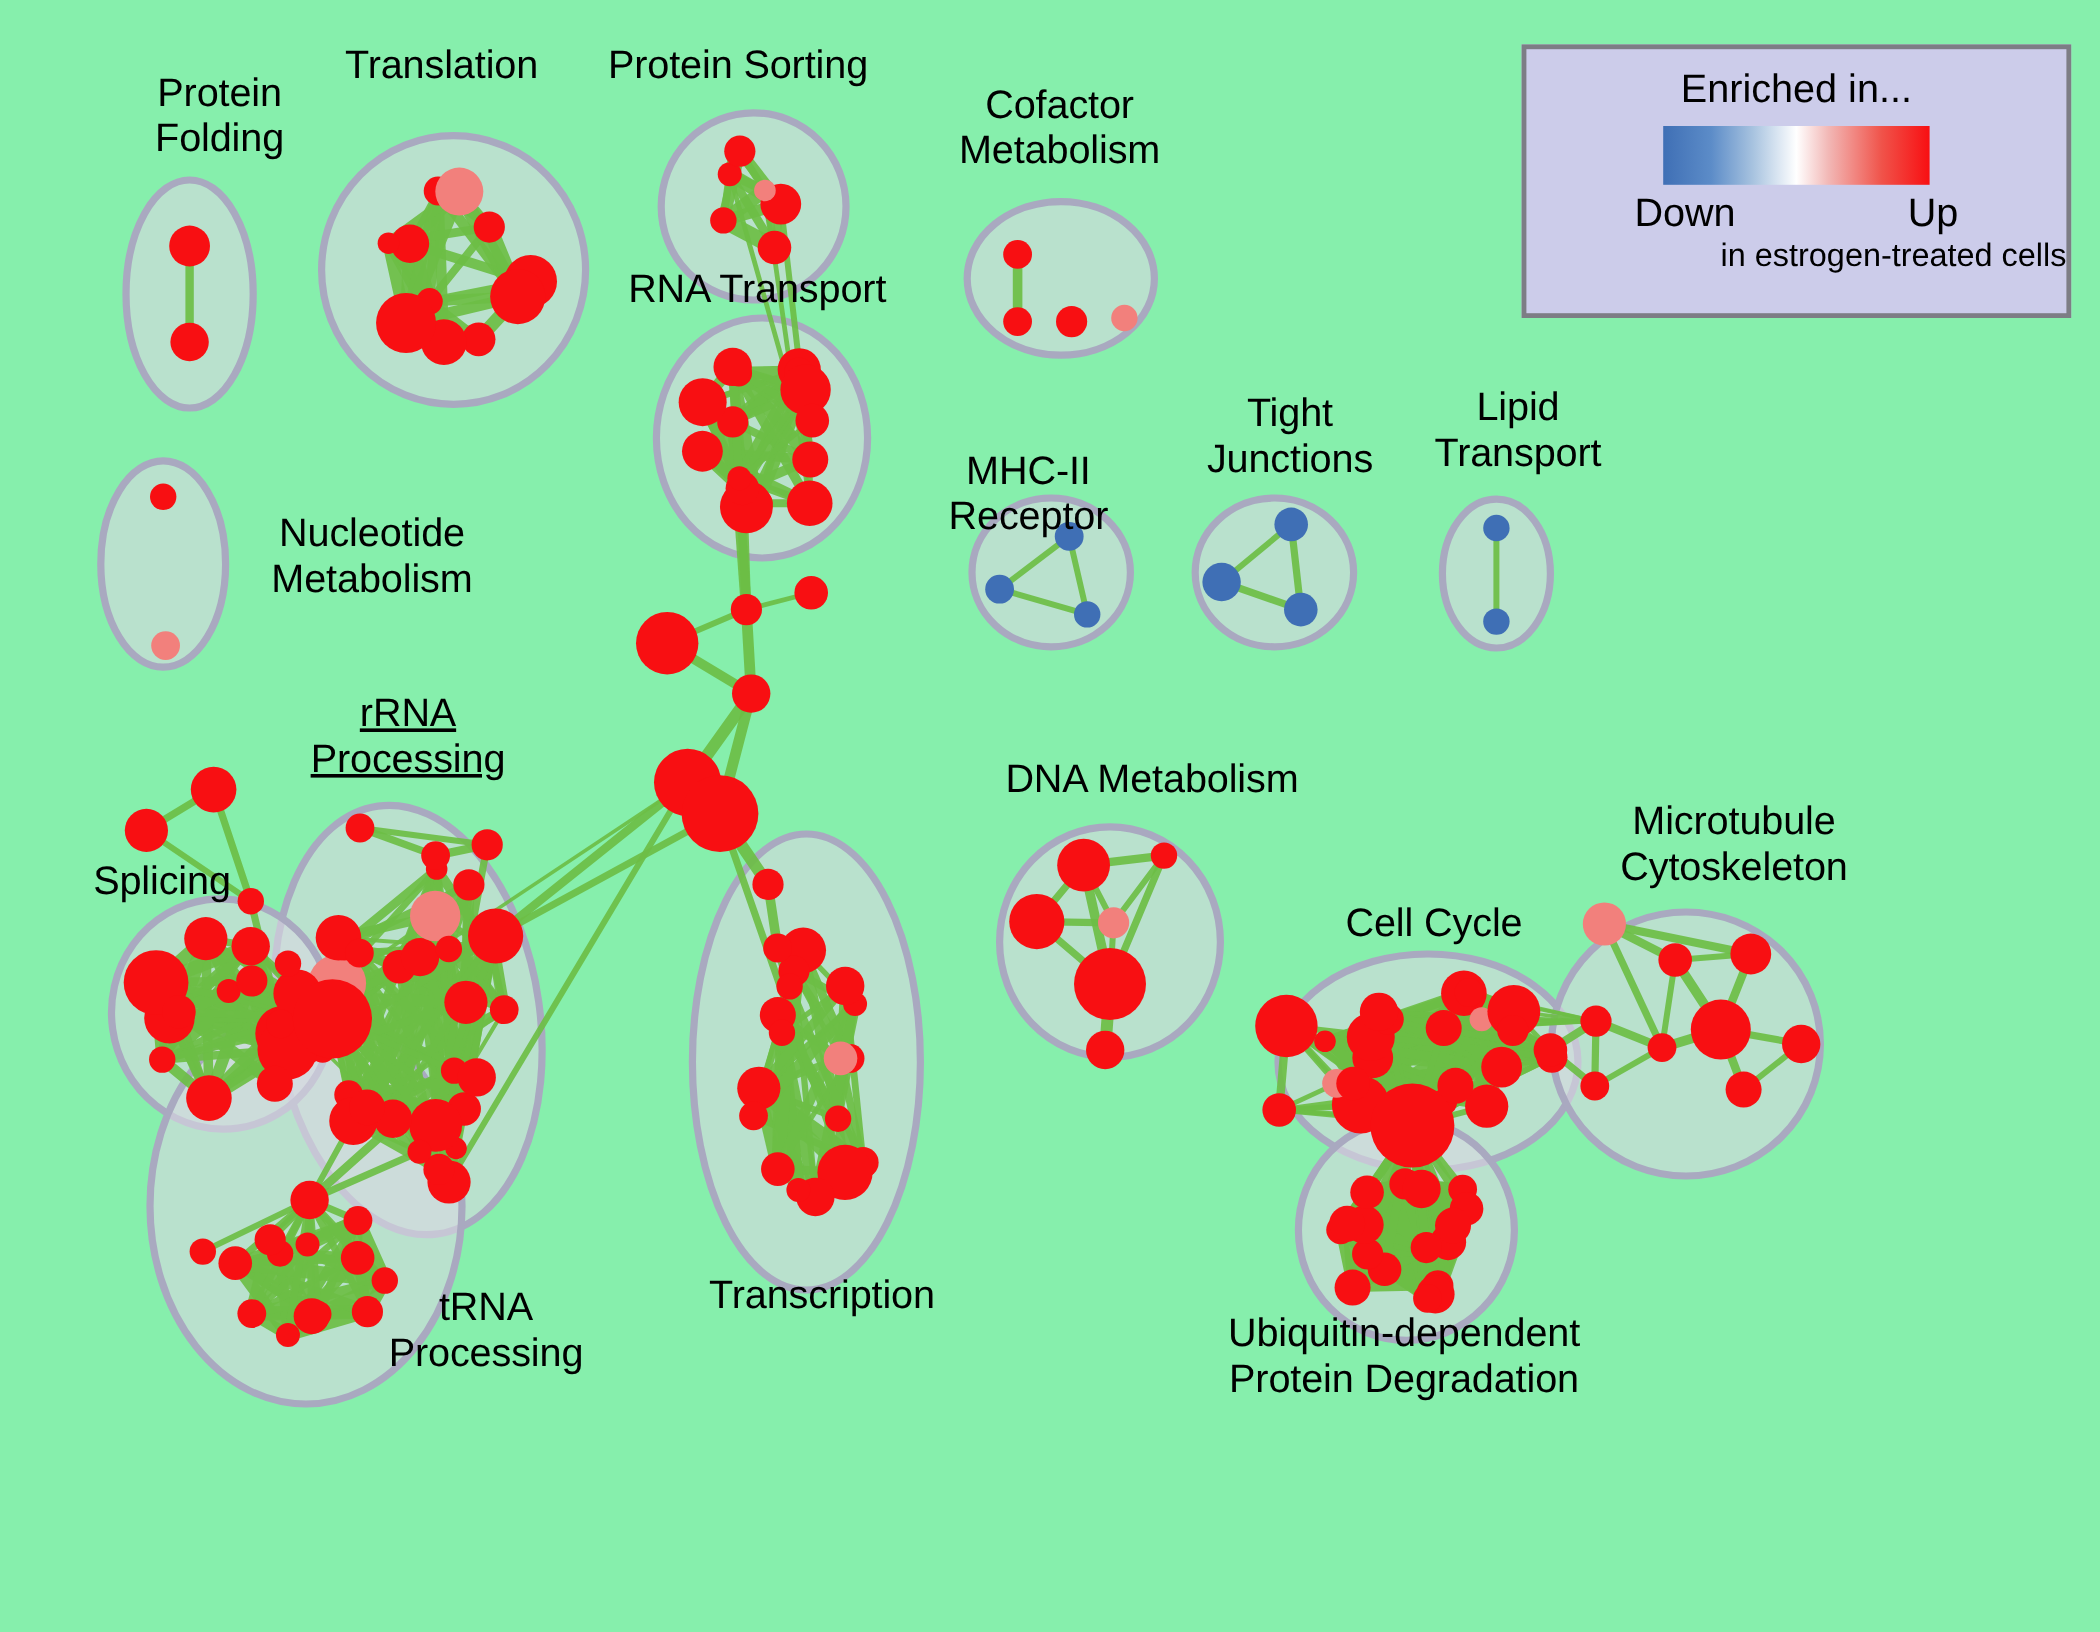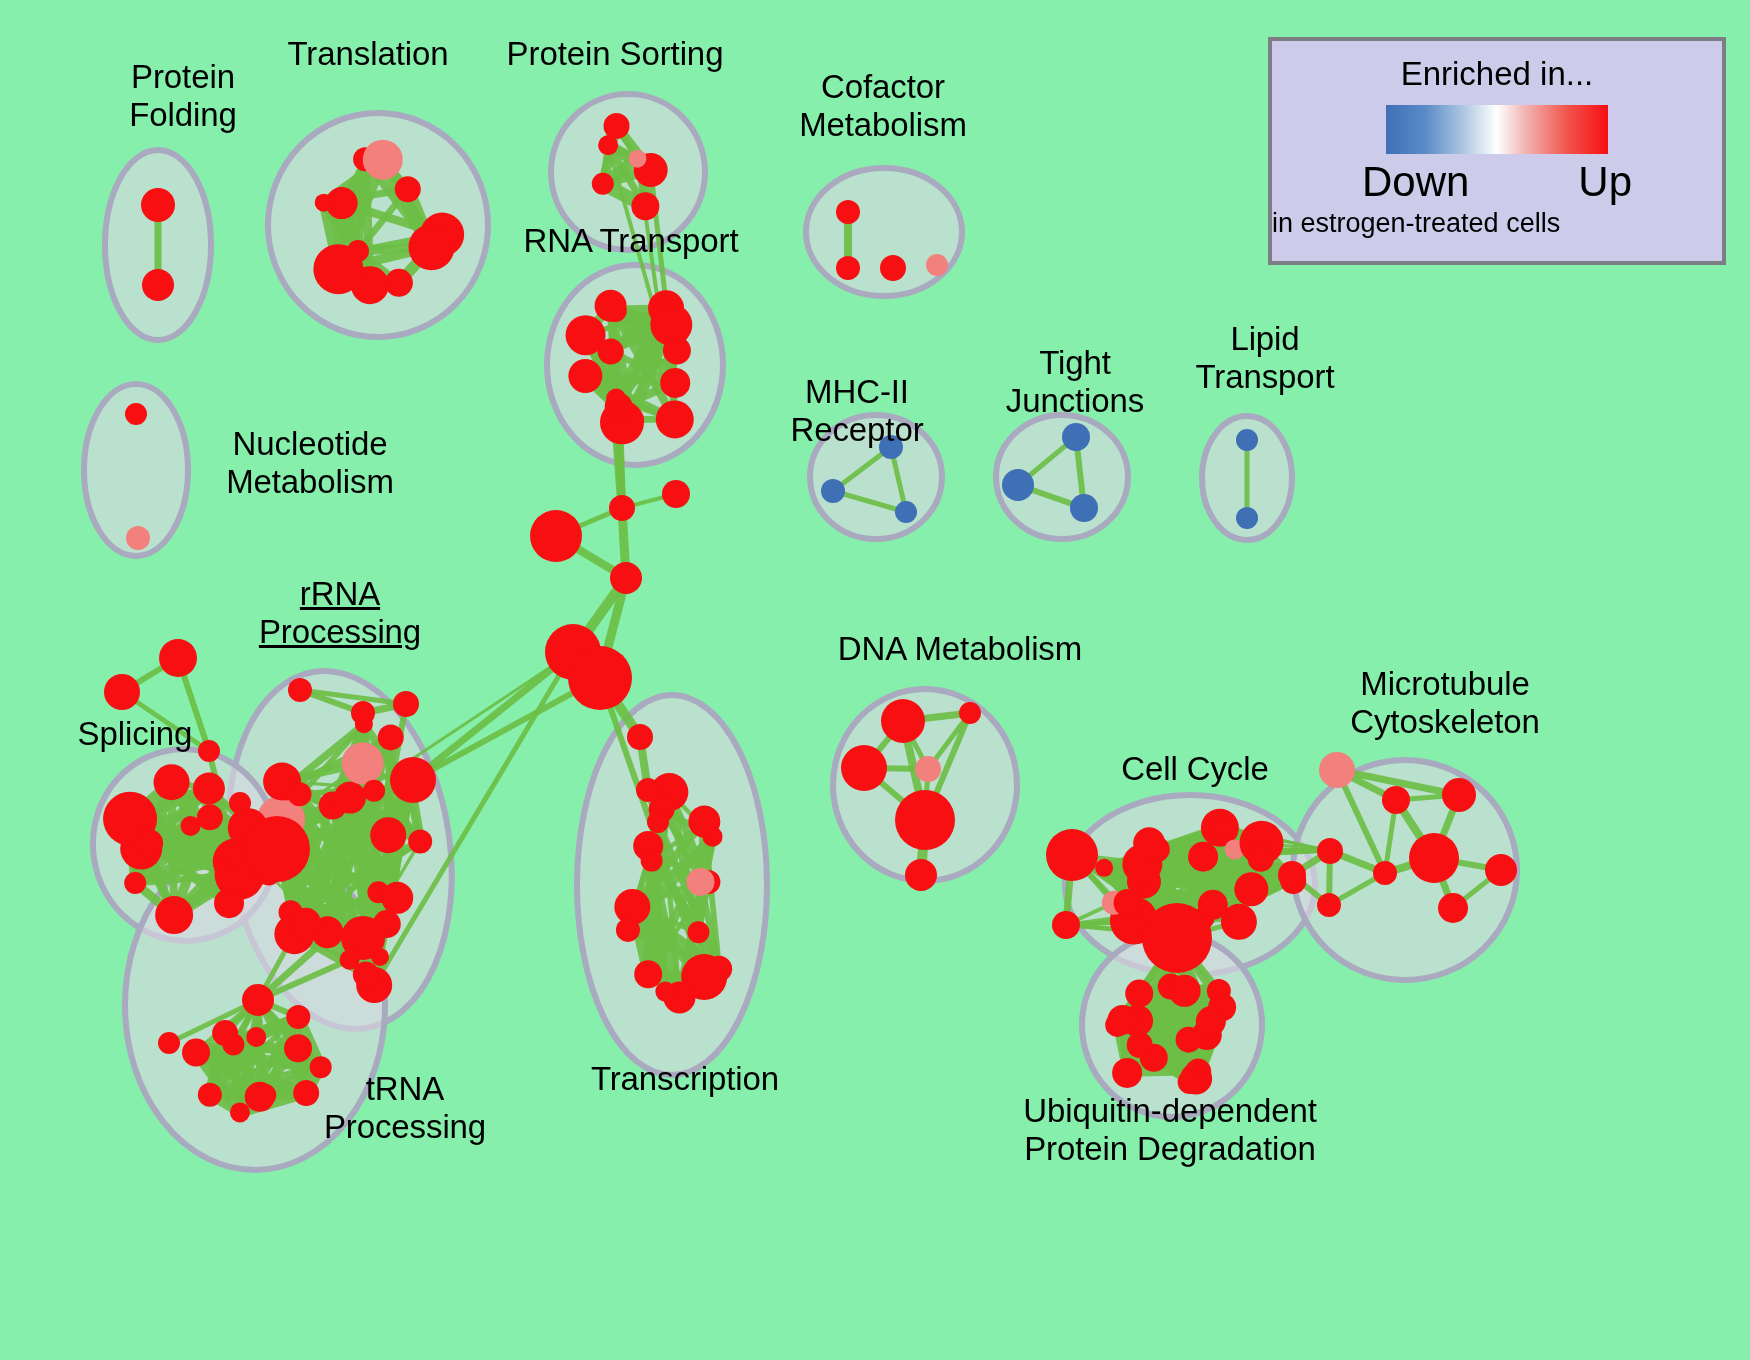--- a/index.html
+++ b/index.html
@@ -37,24 +37,24 @@
     margin-top:14px;
   }
   #legend .lg-bar{
     margin:12px auto 0 auto;
     width:222px;height:49px;
     background:linear-gradient(to right,#3f6fb5 0%,#5c8cc8 18%,#a9c4e0 34%,#ffffff 50%,#f2b8b6 62%,#f0534a 82%,#f80f12 100%);
   }
   #legend .lg-ends{
     display:flex;justify-content:space-between;
     width:270px;margin:4px auto 0 auto;
-    font-size:42px;color:#000;
+    font-size:33px;color:#000;
   }
   #legend .lg-sub{
-    text-align:left;font-size:27px;color:#000;line-height:1.18;margin-top:2px;
+    text-align:right;font-size:27px;color:#000;line-height:1.18;margin-top:2px;
   }
 </style>
 </head>
 <body>
 
 <div id="canvas">
 
   <svg id="net" viewBox="0 0 1750 1360">
       <g>
         <ellipse cx="158" cy="245" rx="53" ry="95" fill="#d8d8e2" fill-opacity="0.62" stroke="#a9a9c0" stroke-width="6" transform="rotate(0 158 245)"></ellipse>
@@ -1037,21 +1037,21 @@
   <div id="labels">
       <div class="cluster-label" style="left: 78px; top: 58px; width: 210px;">Protein
 Folding</div>
       <div class="cluster-label" style="left: 238px; top: 35px; width: 260px;">Translation</div>
       <div class="cluster-label" style="left: 460px; top: 35px; width: 310px;">Protein Sorting</div>
       <div class="cluster-label" style="left: 471px; top: 222px; width: 320px;">RNA Transport</div>
       <div class="cluster-label" style="left: 768px; top: 68px; width: 230px;">Cofactor
 Metabolism</div>
       <div class="cluster-label" style="left: 762px; top: 325px; width: 190px; margin-top: 48px;">MHC-II
 Receptor</div>
-      <div class="cluster-label" style="left: 985px; top: 325px; width: 180px; margin-top: 19px;">Tight
+      <div class="cluster-label" style="left: 985px; top: 325px; width: 180px;">Tight
 Junctions</div>
       <div class="cluster-label" style="left: 1175px; top: 320px; width: 180px; text-align: center;">Lipid
 Transport</div>
       <div class="cluster-label" style="left: 195px; top: 425px; width: 230px;">Nucleotide
 Metabolism</div>
       <div class="cluster-label" style="left: 240px; top: 575px; width: 200px; text-decoration: underline;">rRNA
 Processing</div>
       <div class="cluster-label" style="left: 50px; top: 715px; width: 170px;">Splicing</div>
       <div class="cluster-label" style="left: 300px; top: 1070px; width: 210px;">tRNA
 Processing</div>

